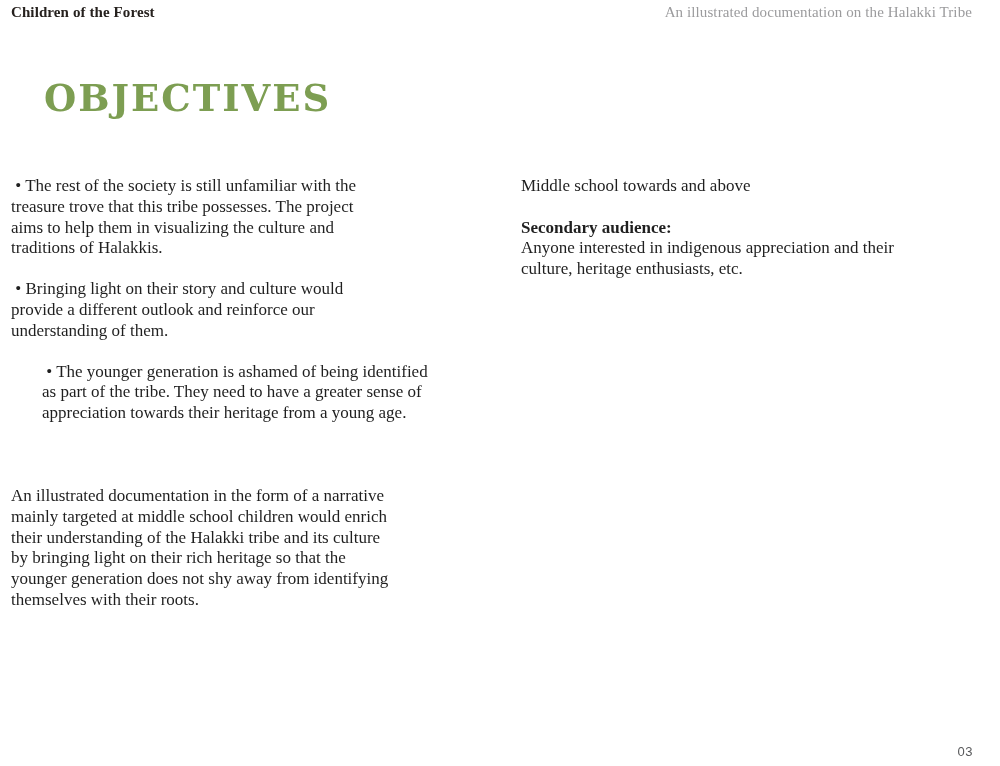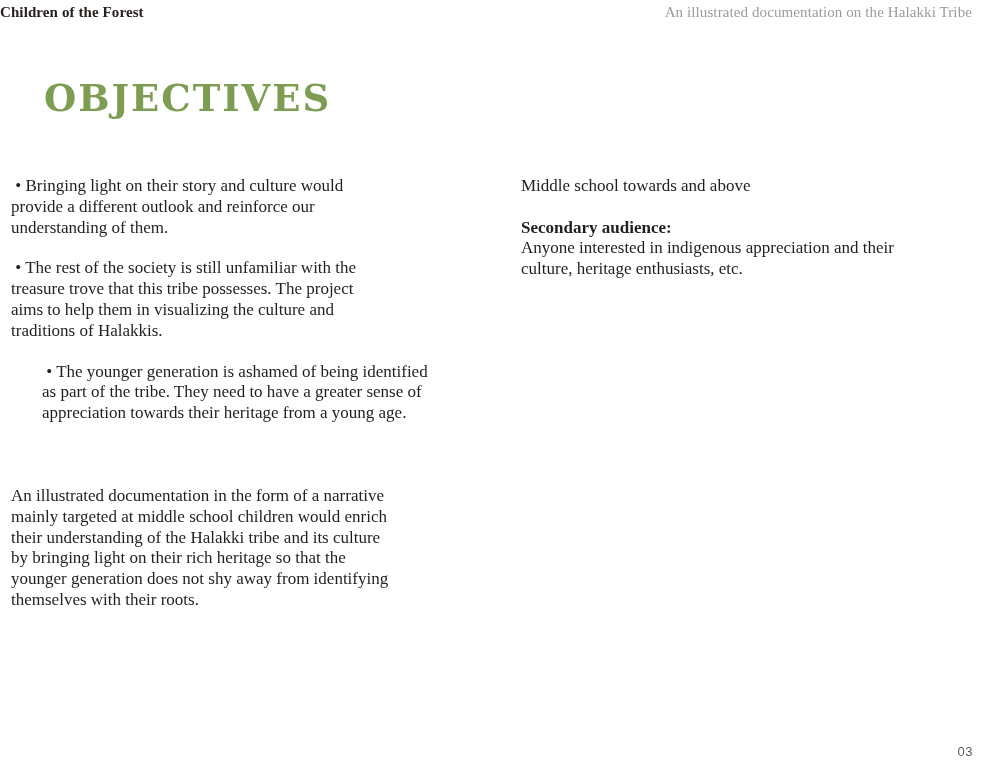--- a/index.html
+++ b/index.html
@@ -8,21 +8,21 @@
     position: relative;
     background: #ffffff;
     font-family: "Liberation Serif", "DejaVu Serif", serif;
     color: var(--body-text, #1f1f1f);
     overflow: hidden;
   }
 
   
   .header-left {
     position: absolute;
-    top: 4px; left: 0;
+    top: 4px; left: 11px;
     font-size: 15px;
     font-weight: 600;
     color: #26211e;
     letter-spacing: 0.1px;
   }
   .header-right {
     position: absolute;
     top: 4px; right: 28px;
     font-size: 15px;
     font-weight: 400;
@@ -84,27 +84,27 @@
 </style>
 </head>
 <body style="--accent-green: #7d9e52; --body-text: #1f1f1f; --muted-gray: #9b9b9d; --page-number-gray: #58595b;">
 
 <div class="header-left">Children of the Forest</div>
 <div class="header-right">An illustrated documentation on the Halakki Tribe</div>
 
 <h1 class="page-title">OBJECTIVES</h1>
 
 <div class="col-left">
-  <p class="body-text bullet-para"> • Bringing light on their story and culture would
-provide a different outlook and reinforce our
-understanding of them.</p>
   <p class="body-text bullet-para"> • The rest of the society is still unfamiliar with the
 treasure trove that this tribe possesses. The project
 aims to help them in visualizing the culture and
 traditions of Halakkis.</p>
+  <p class="body-text bullet-para"> • Bringing light on their story and culture would
+provide a different outlook and reinforce our
+understanding of them.</p>
   <p class="body-text bullet-para"> • The younger generation is ashamed of being identified
 as part of the tribe. They need to have a greater sense of
 appreciation towards their heritage from a young age.</p>
   <p class="body-text">An illustrated documentation in the form of a narrative
 mainly targeted at middle school children would enrich
 their understanding of the Halakki tribe and its culture
 by bringing light on their rich heritage so that the
 younger generation does not shy away from identifying
 themselves with their roots.</p>
 </div>

